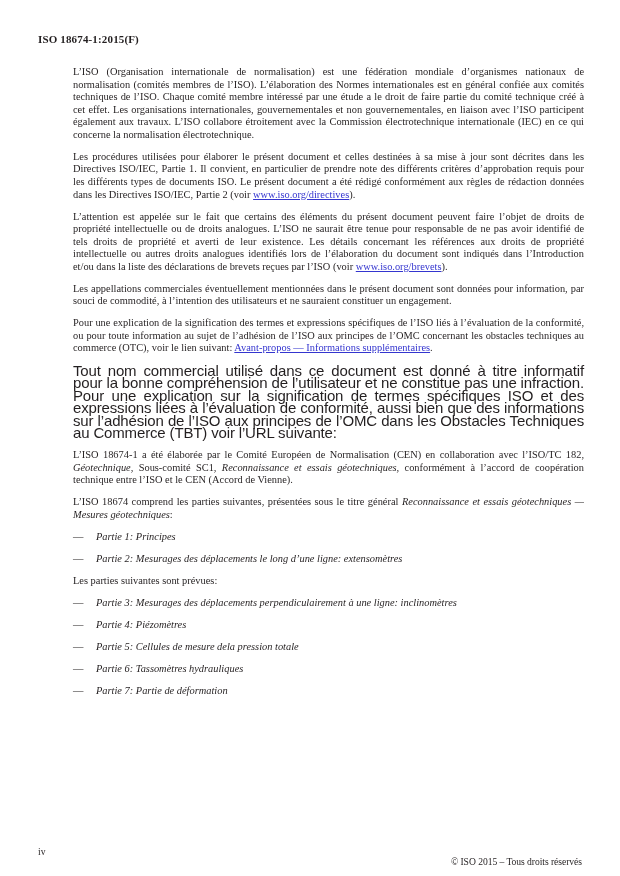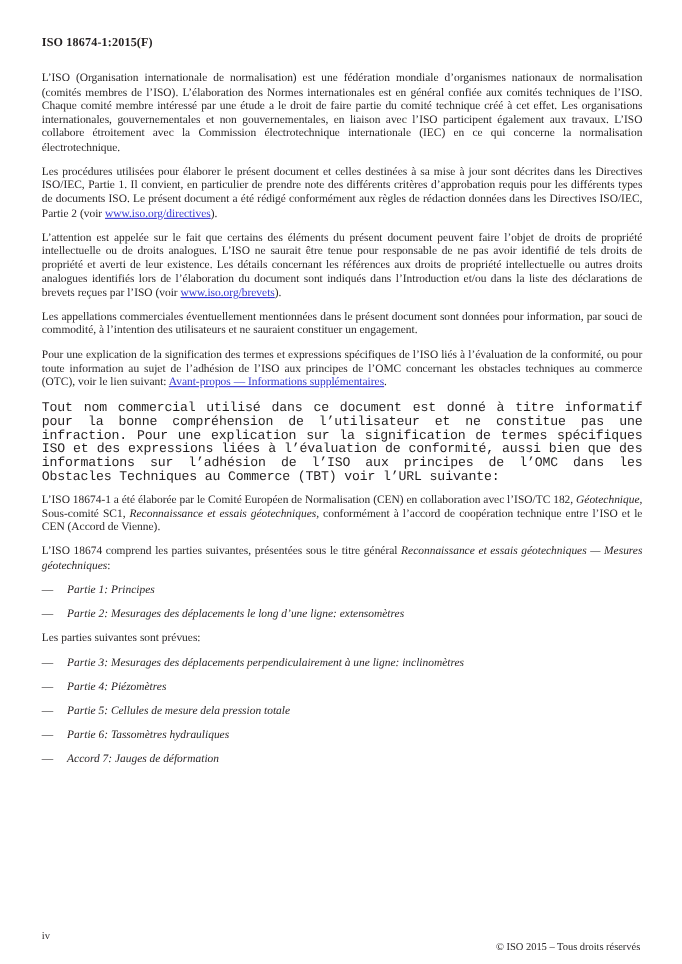--- a/index.html
+++ b/index.html
@@ -47,37 +47,38 @@
     margin: 0;
     padding-top: 38px;
     padding-bottom: 0;
     line-height: 1.15;
     letter-spacing: -0.1px;
   }
 
   
   .body-block {
     padding-top: 21px;
+    margin-left: 35px;
   }
   p.para {
     margin: 0 0 9.5px 0;
     font-size: 10.4px;
     line-height: 12.55px;
     text-align: justify;
     text-justify: inter-word;
     color: #231f20;
     hyphens: none;
   }
   p.para:last-child {
     margin-bottom: 0;
   }
   
   p.para.alt {
-    font-family: Liberation Mono, monospace;
-    font-size: 12px;
+    font-family: Liberation Sans, sans-serif;
+    font-size: 15px;
     line-height: 12.5px;
     letter-spacing: -0.15px;
   }
 
   a.link, .link {
     color: #3435cf;
     text-underline-offset: 1px;
   }
 
   em, .it {
@@ -209,21 +210,21 @@
         <li class="dash-item">
           <span class="dash-mark">—</span>
           <span class="dash-text">Partie 5: Cellules de mesure dela pression totale</span>
         </li>
         <li class="dash-item">
           <span class="dash-mark">—</span>
           <span class="dash-text">Partie 6: Tassomètres hydrauliques</span>
         </li>
         <li class="dash-item">
           <span class="dash-mark">—</span>
-          <span class="dash-text">Accord 7: Jauges de déformation</span>
+          <span class="dash-text">Partie 7: Partie de déformation</span>
         </li>
       </ul>
 
     </div>
   </div>
 
   <div class="doc-footer">
     <span class="folio">iv</span>
     <span class="copyright">© ISO 2015 – Tous droits réservés</span>
   </div>

